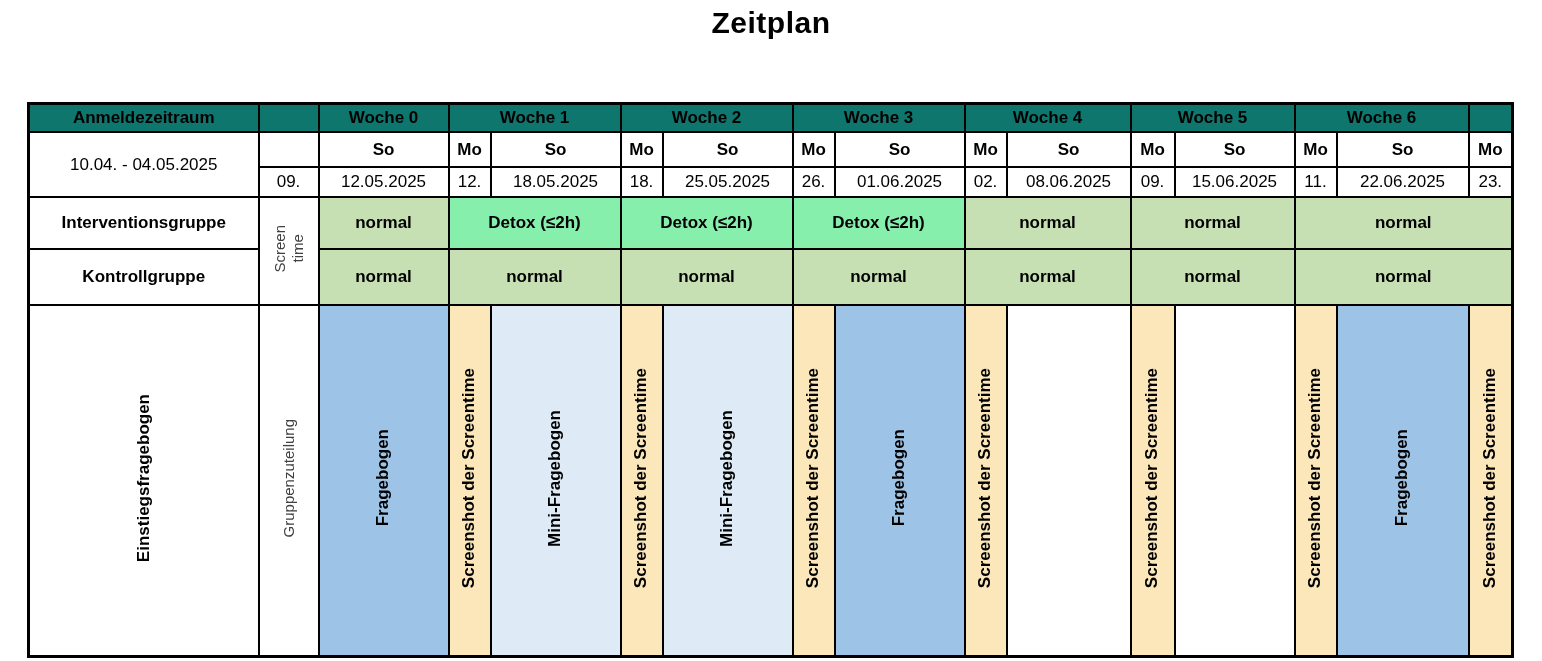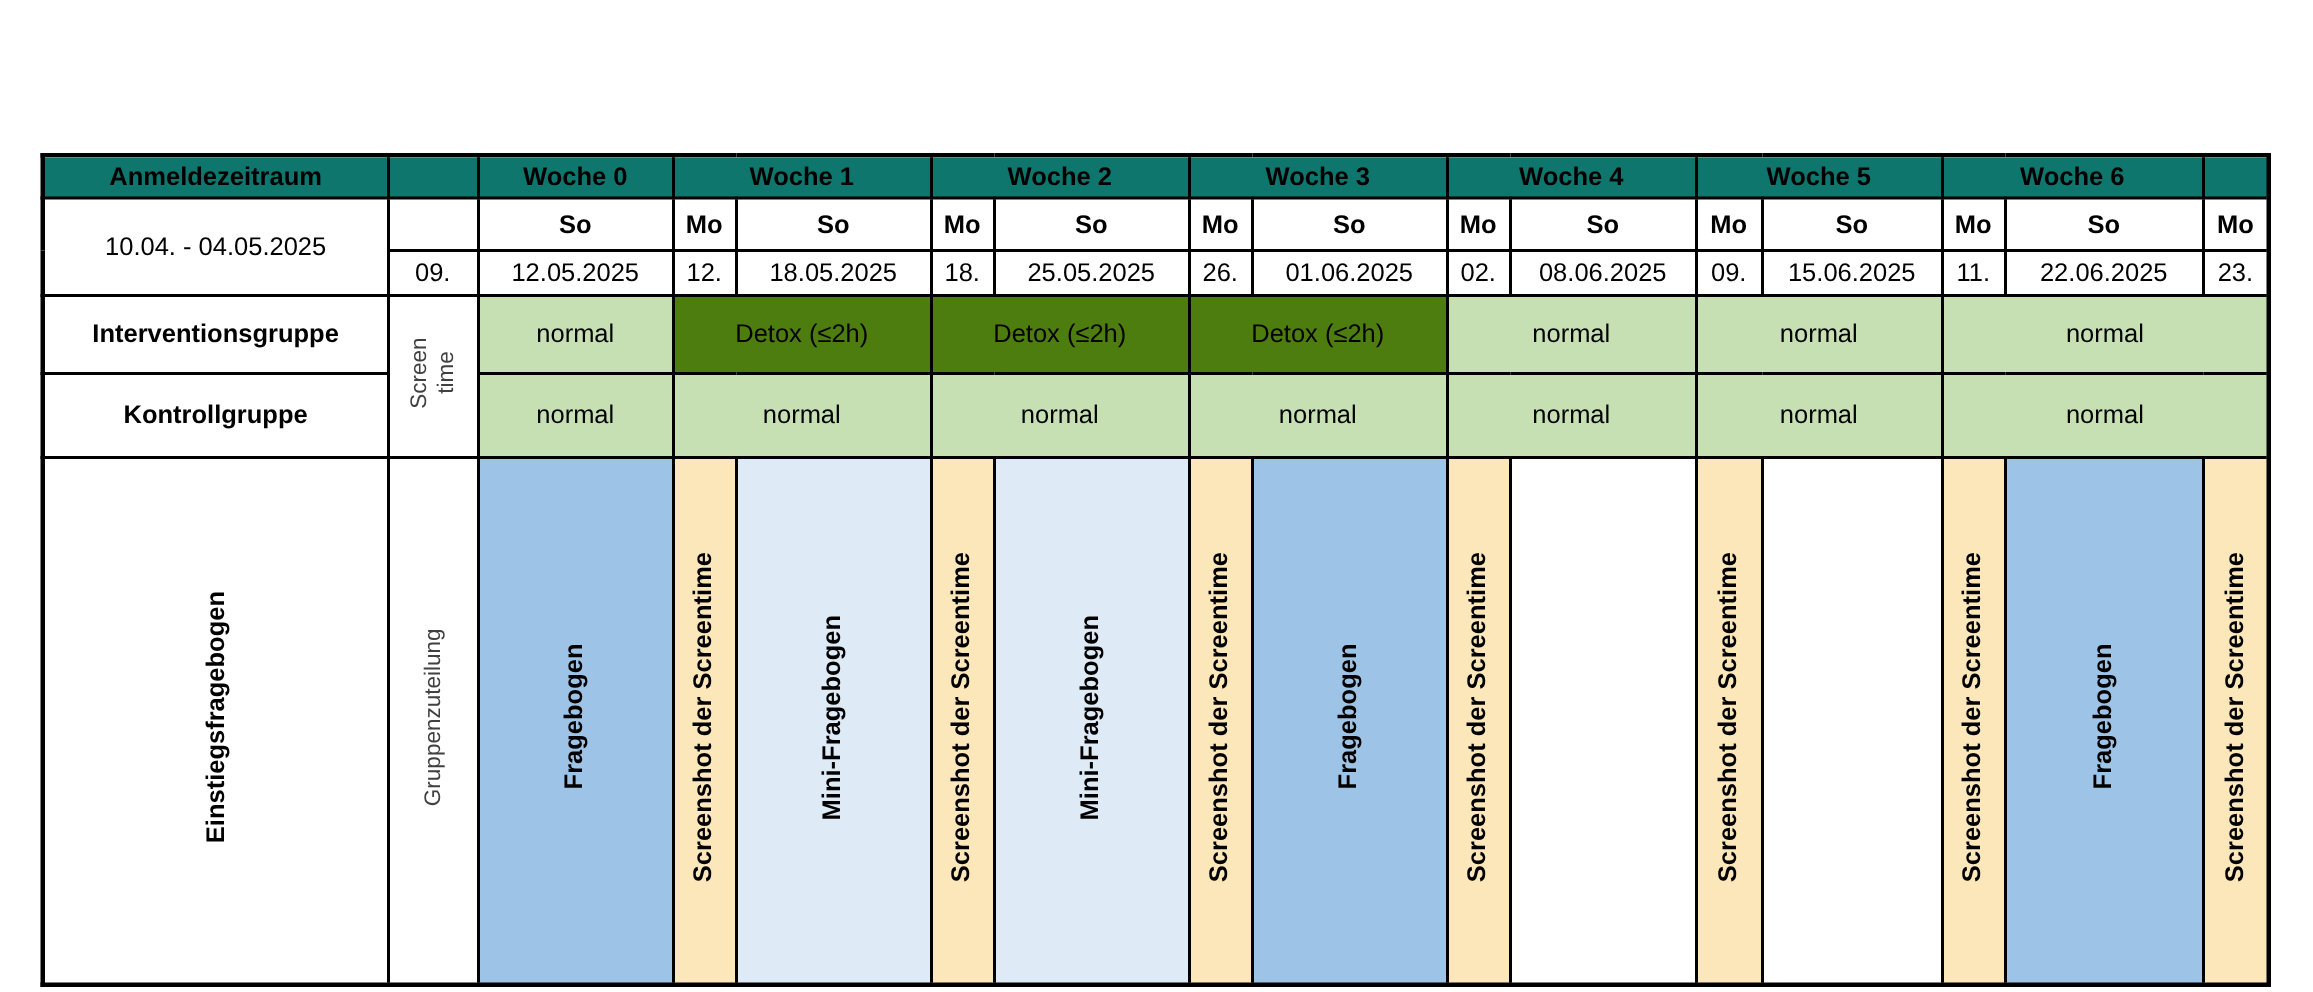--- a/index.html
+++ b/index.html
@@ -44,43 +44,44 @@
   tr.r2 td.plain { font-weight: normal; }
   tr.r3 td { height: 28px; font-weight: normal; }
   tr.r4 td { height: 50px; }
   tr.r5 td { height: 54px; }
   tr.r6 td { height: 349px; }
   td.rowlabel {
     text-align: left;
     font-weight: bold;
     padding-left: 5px;
   }
-  td.val { font-size: 16px; font-weight: normal; }
+  td.val { font-size: 16px; font-weight: bold; }
   .bg-green  { background: #c6e0b4; }
-  .bg-orange { background: #4d7c0f; }
+  .bg-orange { background: #86efac; }
   .bg-blue   { background: #9dc3e6; }
   .bg-lblue  { background: #deebf7; }
   .bg-yellow { background: #fbe7ba; }
   .bg-white  { background: #ffffff; }
   .vtext {
     display: inline-block;
     writing-mode: vertical-rl;
     transform: rotate(180deg);
     white-space: pre-line;
     line-height: 1.2;
     font-size: 16px;
   }
   .vtext.bold { font-weight: bold; font-size: 17px; }
   .vtext.gray { color: #404040; font-weight: normal; font-size: 15px; }
 </style>
 </head>
 <body>
 
 <div class="page">
 
+  <div class="title">Zeitplan</div>
 
   <table class="zeitplan">
     <colgroup>
       <col style="width:230px">
         <col style="width:60px">
       <col style="width:130px">
         <col style="width:42px">
       <col style="width:130px">
         <col style="width:42px">
       <col style="width:130px">

